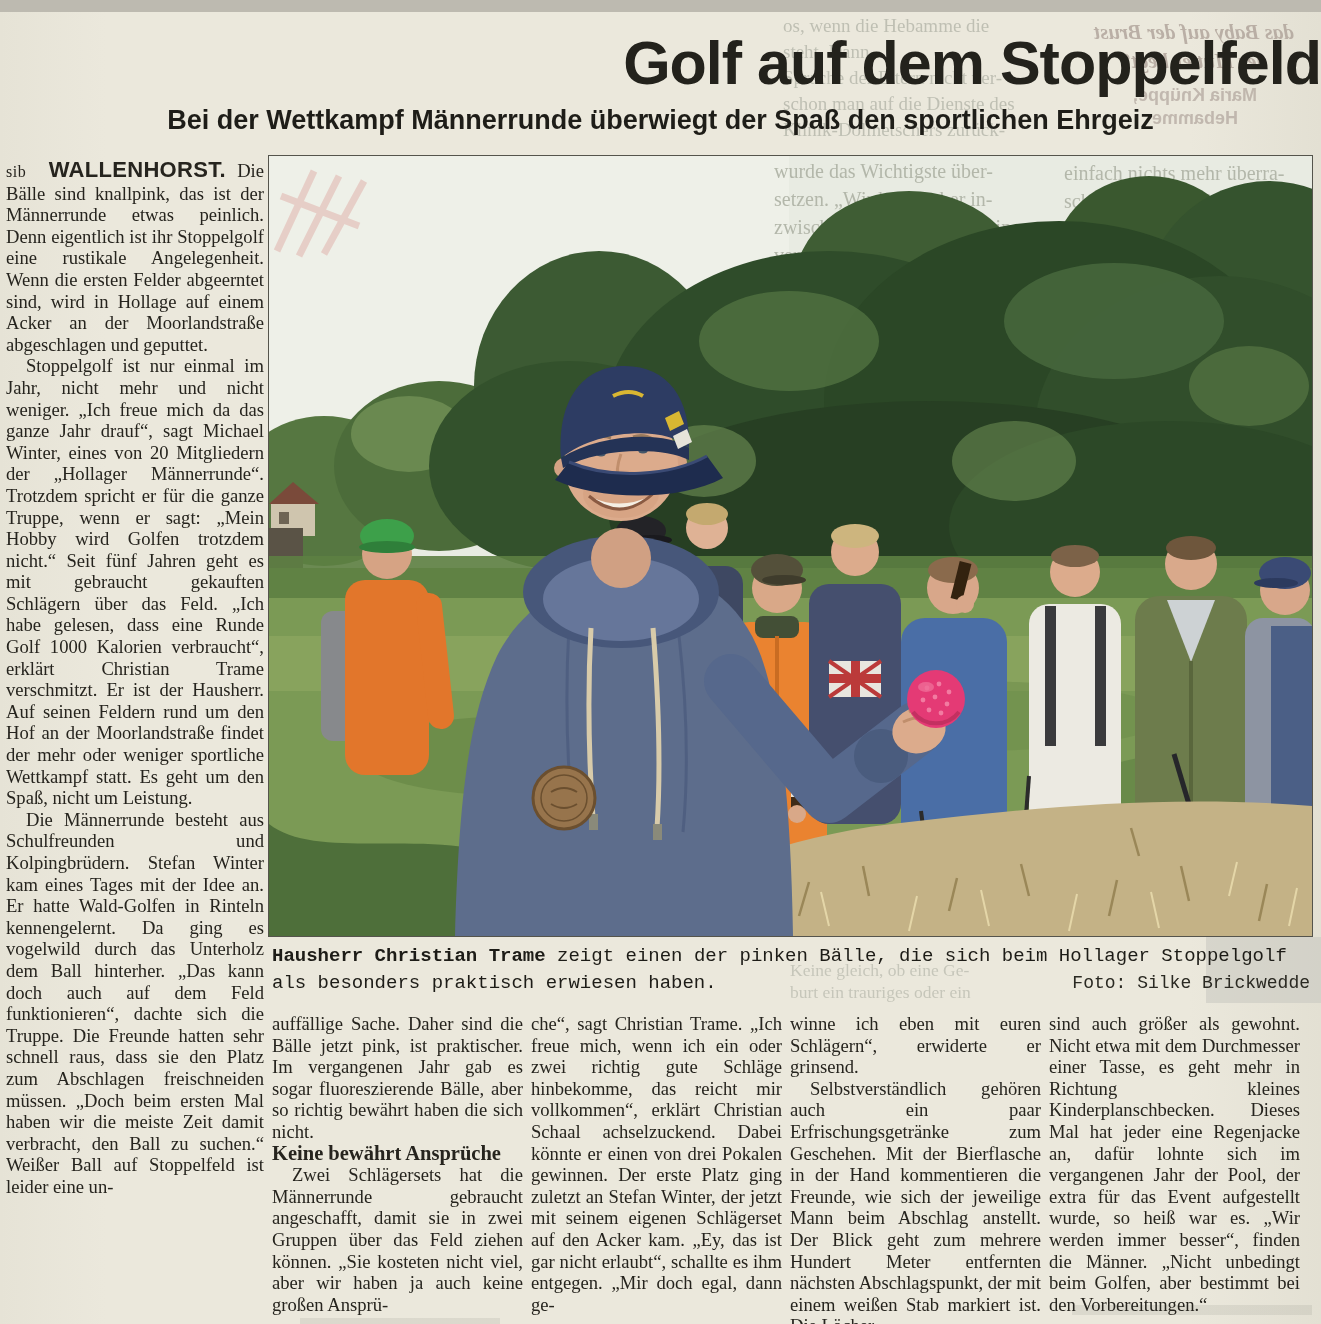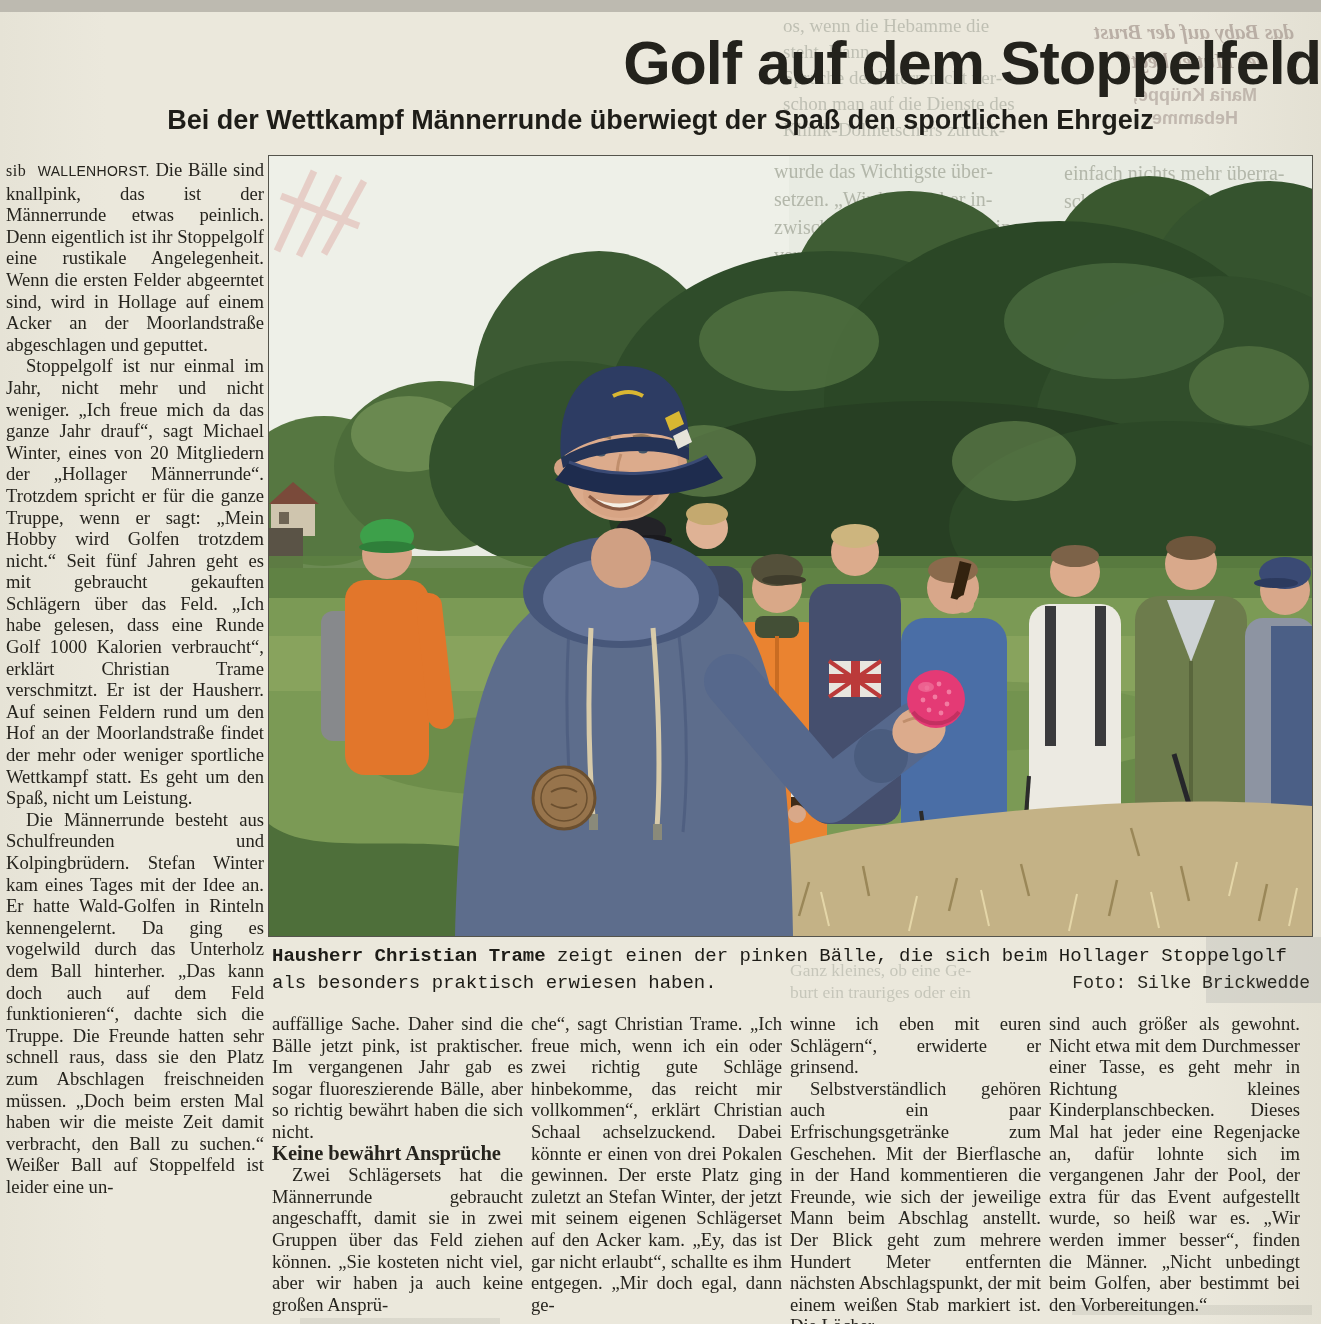--- a/index.html
+++ b/index.html
@@ -20,21 +20,21 @@
     font-family:"Liberation Sans",sans-serif;font-size:27px;font-weight:bold;
     color:#1e1d18;margin:0;z-index:3;
   }
   .leftcol{
     position:absolute;left:6px;top:147px;width:258px;bottom:0;
     font-size:18.6px;line-height:21.6px;text-align:justify;z-index:2;
   }
   .leftcol p{margin:0;}
   .leftcol p + p{text-indent:20px;}
   .byline{font-size:16px;letter-spacing:.5px;}
-  .dateline{font-family:"Liberation Sans",sans-serif;font-weight:normal;font-size:14px;letter-spacing:.3px;}
+  .dateline{font-family:"Liberation Sans",sans-serif;font-weight:bold;font-size:22px;letter-spacing:.3px;}
   .photo-frame{
     position:absolute;left:268px;top:143px;width:1043px;height:780px;
     border:1px solid #55544c;box-sizing:content-box;z-index:2;background:#e7eae1;
   }
   .photo-frame svg{display:block;width:100%;height:100%;}
   .caption{
     position:absolute;left:272px;top:931px;width:1044px;
     font-family:Liberation Mono, monospace;font-size:19px;line-height:27px;
     color:#1d1c17;z-index:2;
   }
@@ -95,21 +95,21 @@
   </div>
   <div class="ghost ghost-quote">
     <div>das Baby auf der Brust</div>
     <div>der Mutter liegt“</div>
   </div>
   <div class="ghost ghost-name">
     <div>Maria Knüppe,</div>
     <div>Hebamme</div>
   </div>
   <div class="ghost ghost-mid f2">
-    <div>Ganz kleines, ob eine Ge-</div>
+    <div>Keine gleich, ob eine Ge-</div>
     <div>burt ein trauriges oder ein</div>
   </div>
   <div class="ghost ghost-photo-bleed"></div>
   <div class="ghost ghost-blur b1"></div>
   <div class="ghost ghost-blur b2"></div>
 
   <h1 class="headline">Golf auf dem Stoppelfeld</h1>
   <h2 class="subheadline">Bei der Wettkampf Männerrunde überwiegt der Spaß den sportlichen Ehrgeiz</h2>
 
   <div class="leftcol">

